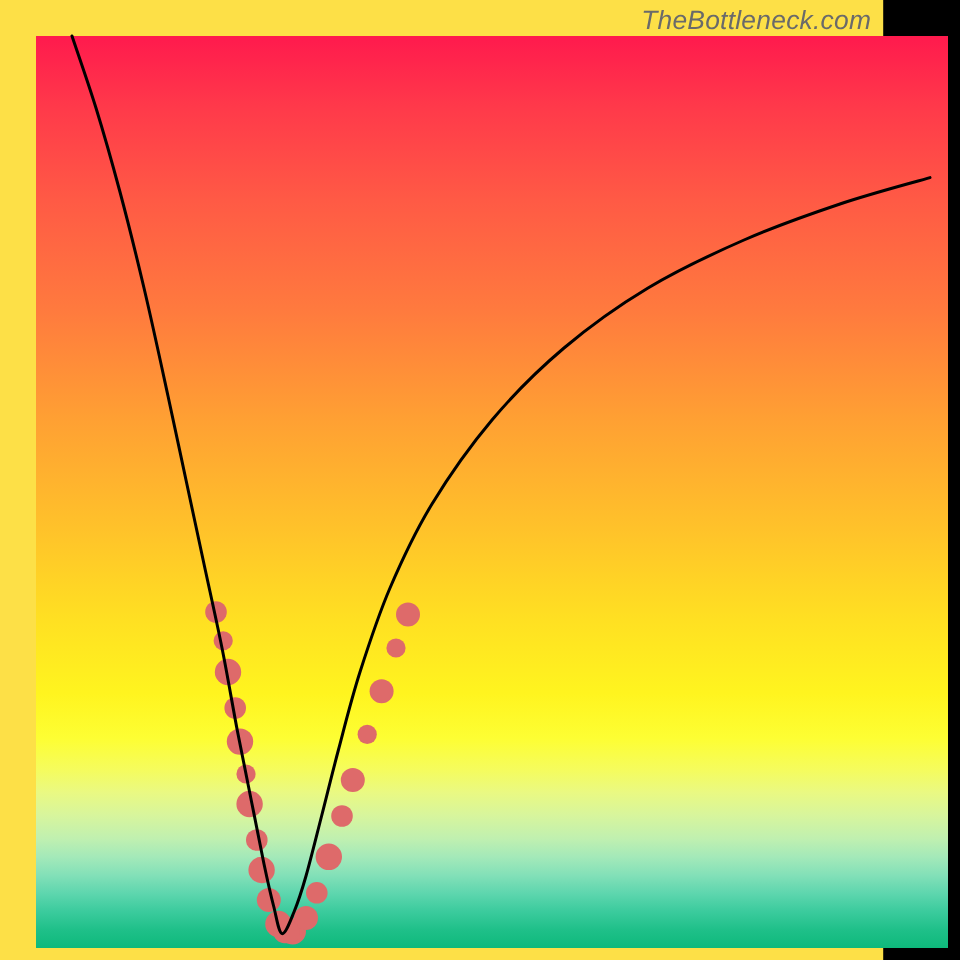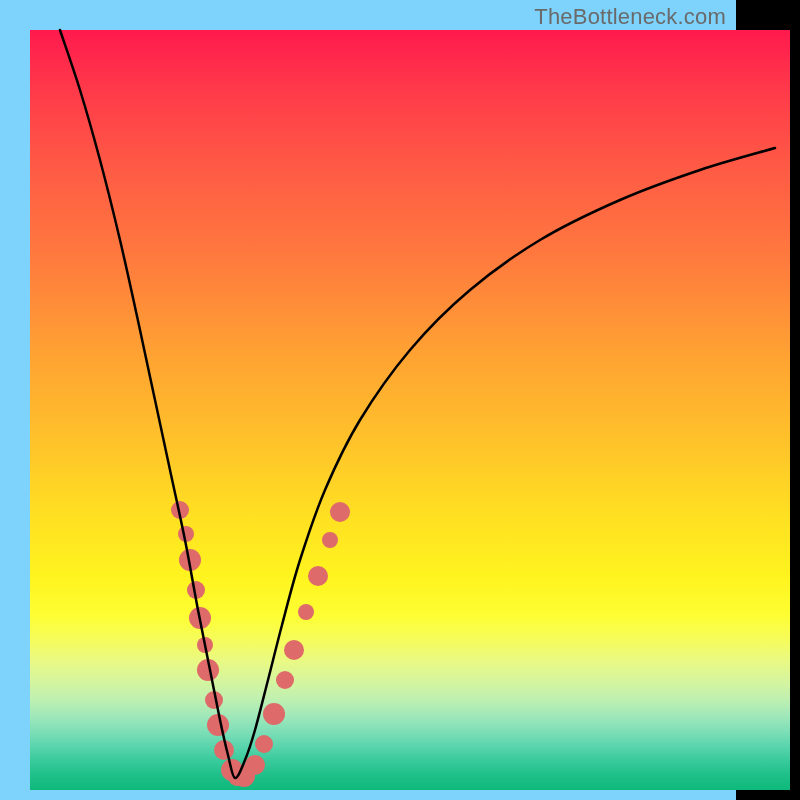--- a/index.html
+++ b/index.html
@@ -8,21 +8,22 @@
     width: 800px;
     height: 800px;
     overflow: hidden;
     background: #000;
     font-family: Arial, Helvetica, sans-serif;
   }
   .frame {
     position: absolute;
     left: 0; top: 0;
     width: 736px; height: 800px;
-    background: #7dd3fc;
+    background: #fde047;
+    font-style: italic;
   }
   .plot {
     position: absolute;
     left: 30px;
     top: 30px;
     width: 760px;
     height: 760px;
     background: linear-gradient(to bottom,
       #ff1a4d 0%,
       #ff3a4a 8%,

